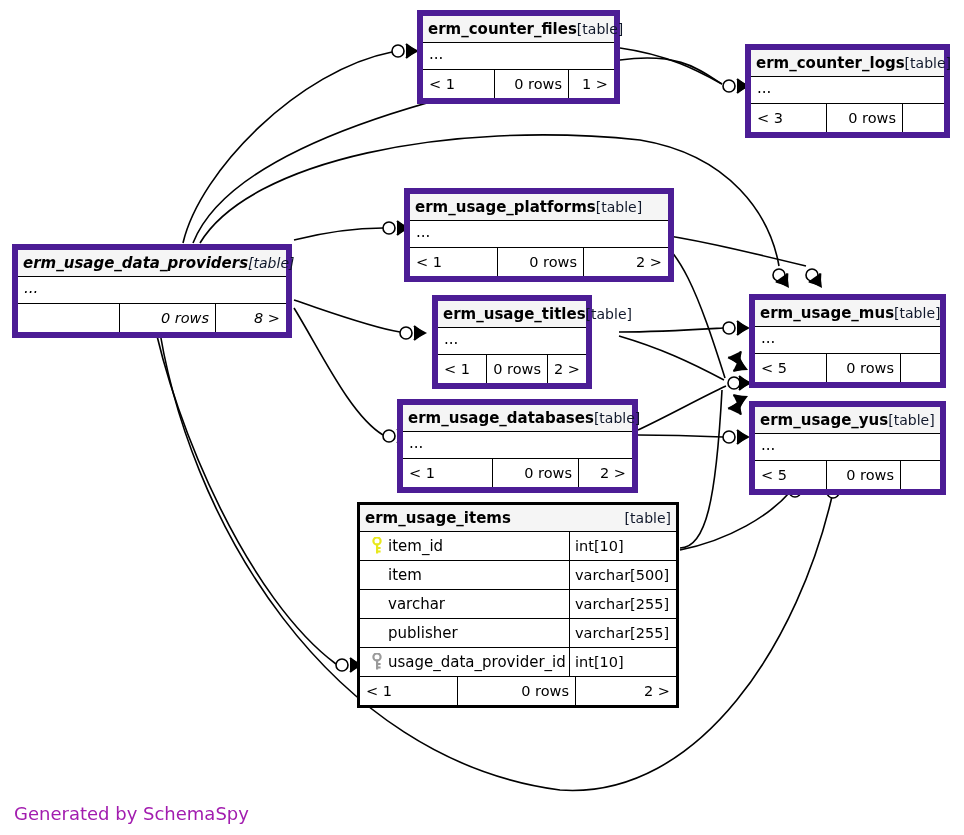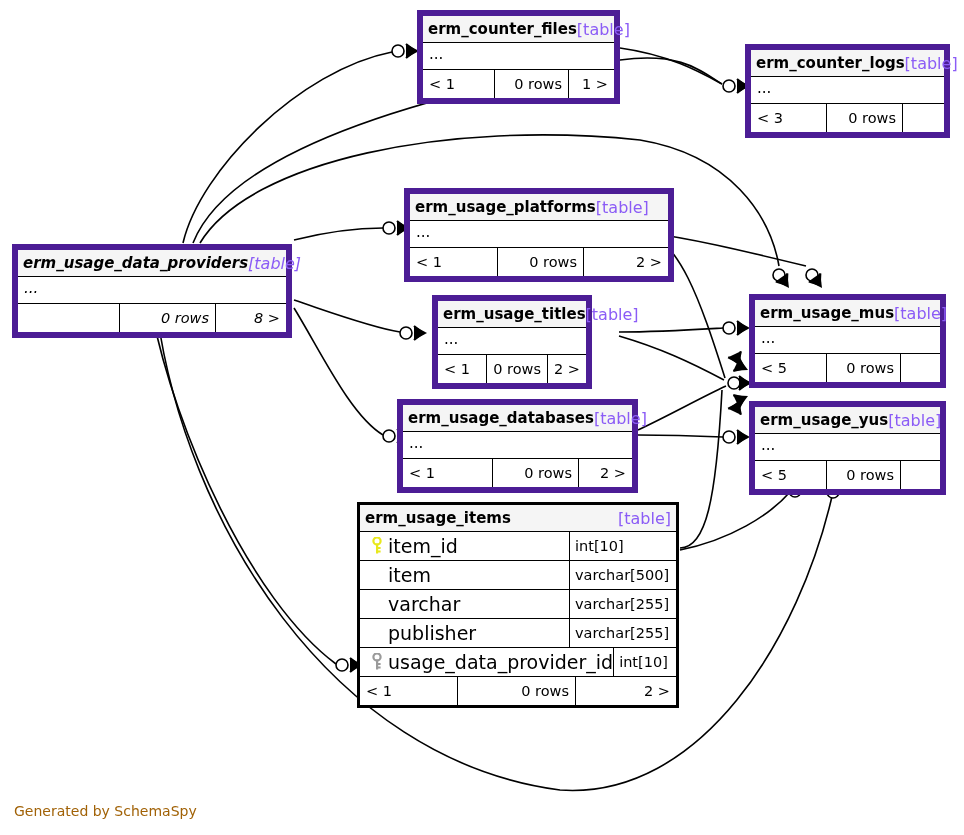--- a/index.html
+++ b/index.html
@@ -44,22 +44,22 @@
     white-space: nowrap;
     display: flex;
     align-items: center;
   }
   .tbl-title .tname {
     font-weight: bold;
     font-size: 15px;
     color: #000000;
   }
   .tbl-title .ttag {
-    font-size: 16px;
-    color: #8b5cf6;
+    font-size: 14px;
+    color: #0f172a;
   }
   .tbl-title.spread {
     justify-content: space-between;
   }
   .tbl-ellipsis {
     box-sizing: border-box;
     height: 27px;
     line-height: 23px;
     padding: 0 6px;
     border-bottom: 1px solid #000000;
@@ -75,21 +75,21 @@
     height: 29px;
     border-bottom: 1px solid #000000;
   }
   .col-name {
     box-sizing: border-box;
     flex: 1 1 auto;
     display: flex;
     align-items: center;
     border-right: 1px solid #000000;
     padding-left: 6px;
-    font-size: 19px;
+    font-size: 15px;
     color: #000000;
     white-space: nowrap;
   }
   .col-type {
     box-sizing: border-box;
     width: 106px;
     display: flex;
     align-items: center;
     padding-left: 5px;
     font-size: 14.5px;
@@ -124,22 +124,22 @@
   }
   .foot-cell:last-child {
     border-right: none;
   }
   .foot-left  { justify-content: flex-start; }
   .foot-mid   { justify-content: flex-end; }
   .foot-right { justify-content: flex-end; }
   .credit {
     position: absolute;
     font-family: "DejaVu Sans", "Liberation Sans", sans-serif;
-    font-size: 14px;
-    color: #a16207;
+    font-size: 18px;
+    color: #a21caf;
     white-space: nowrap;
   }
 </style>
 </head>
 <body>
 
 <div id="canvas">
 
   <svg id="edges" viewBox="0 0 964 835" xmlns="http://www.w3.org/2000/svg">
     <defs>

